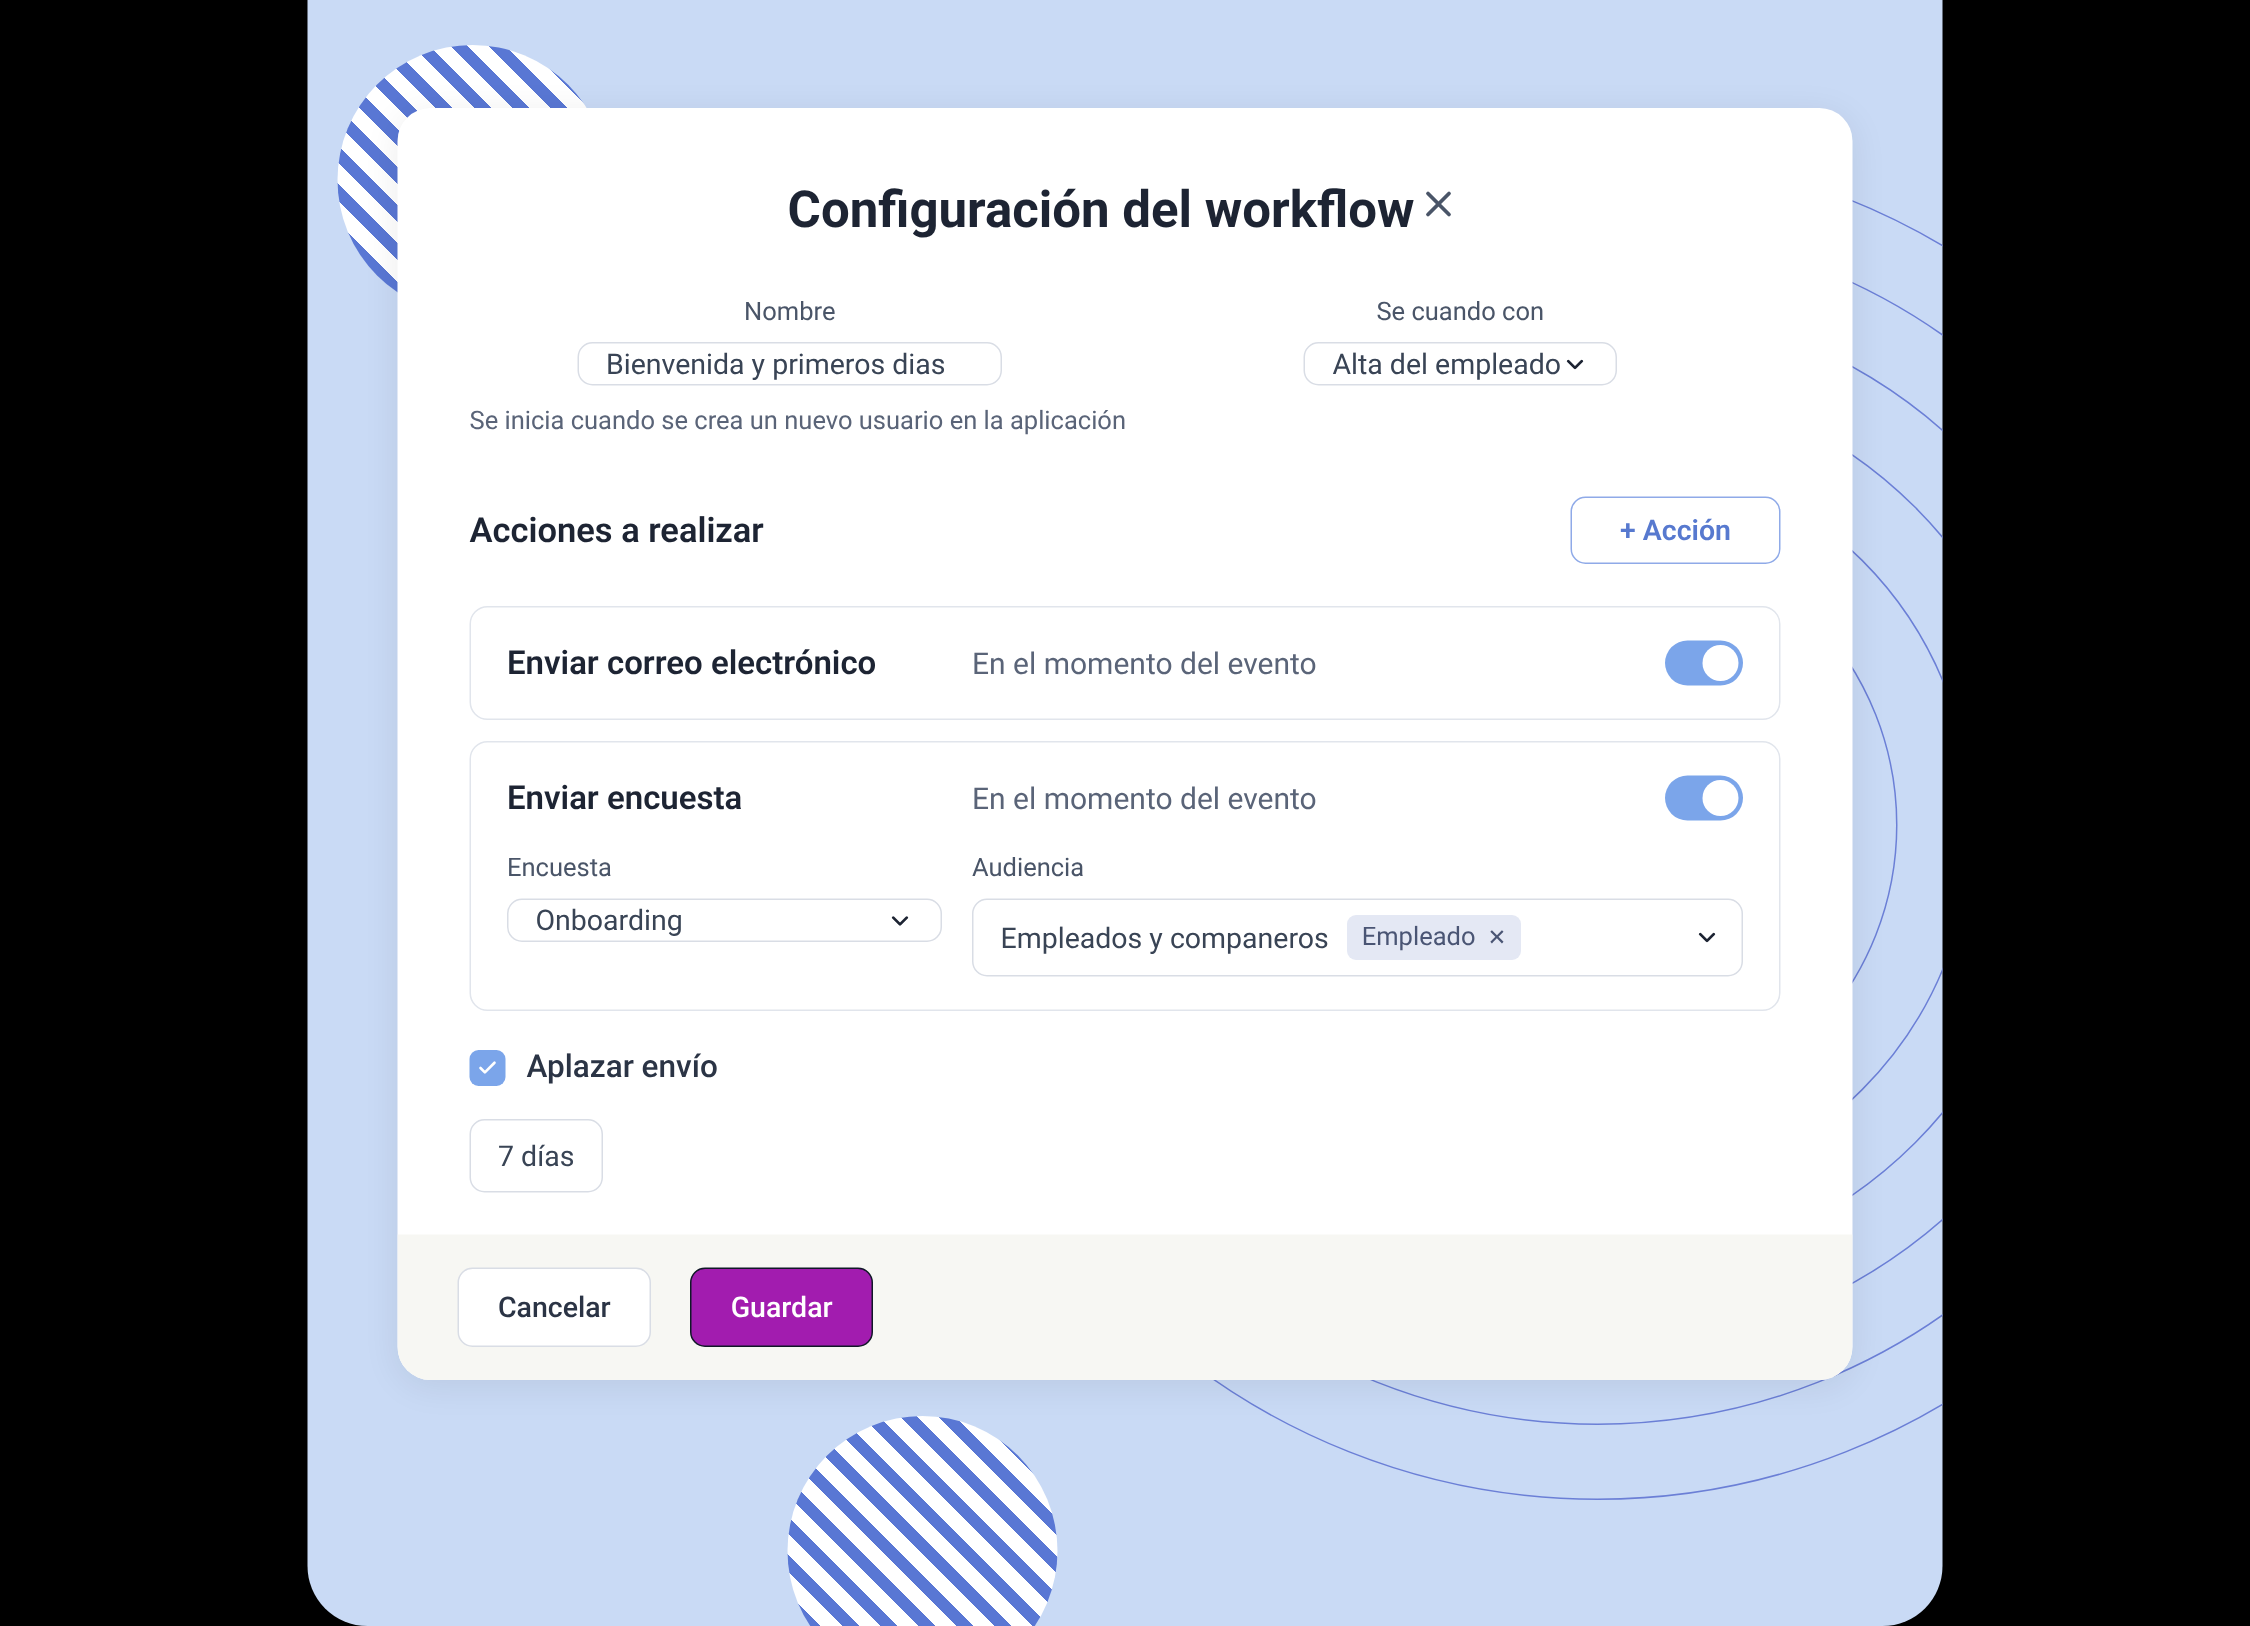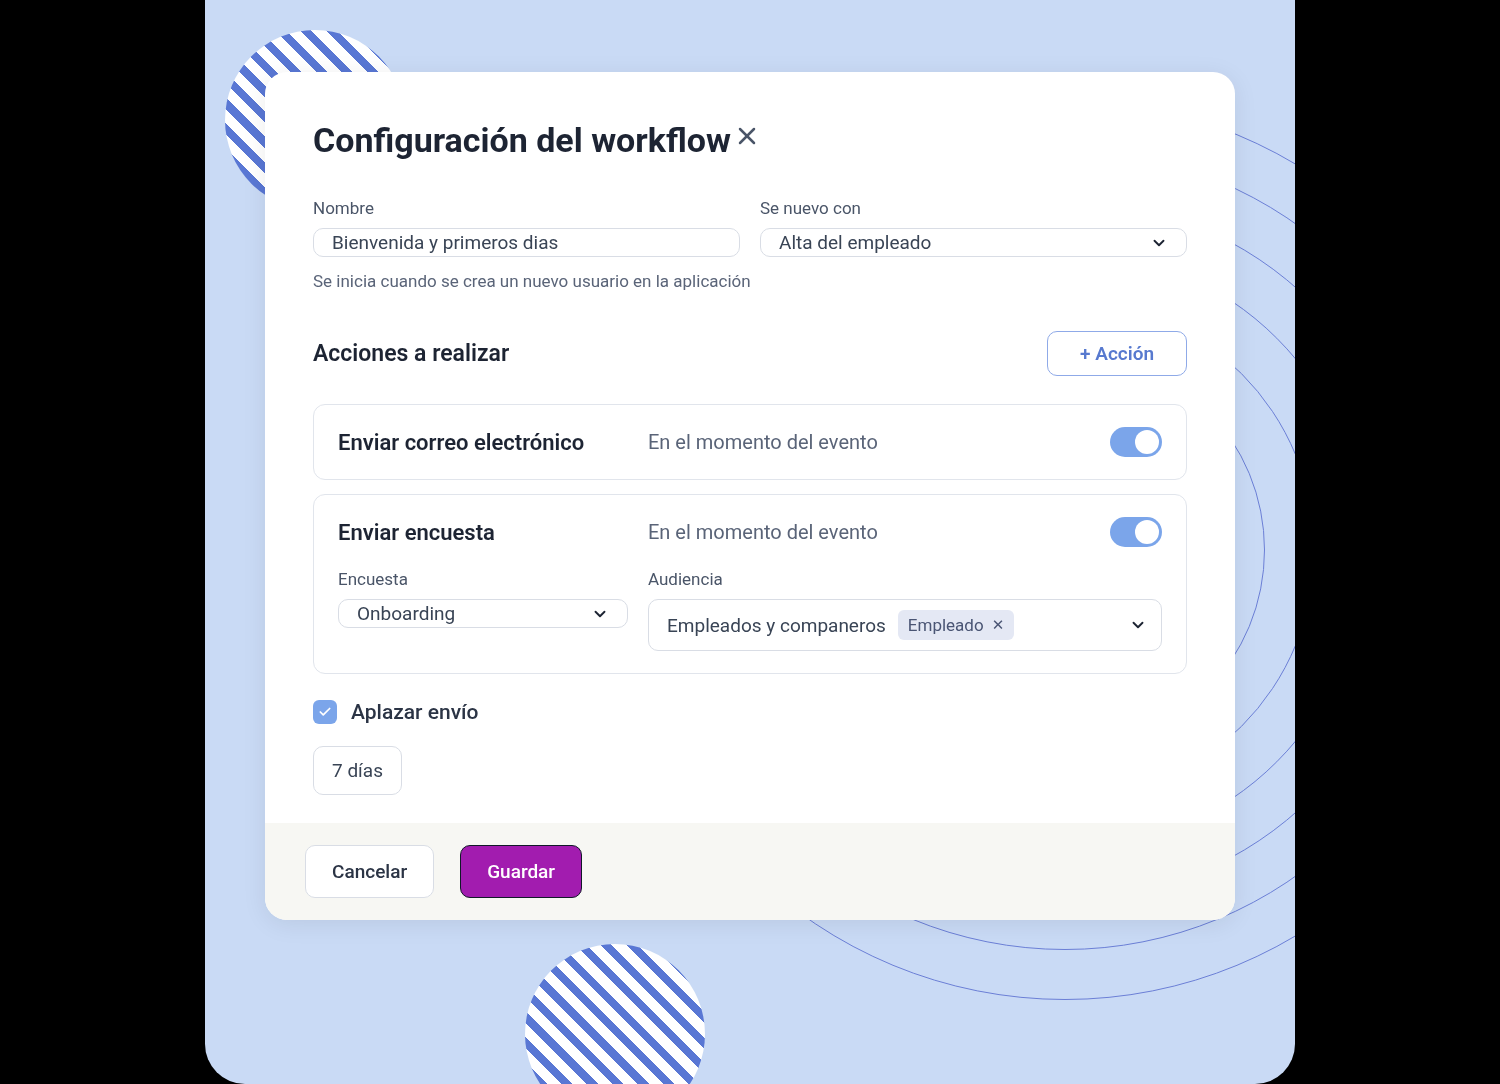--- a/index.html
+++ b/index.html
@@ -64,21 +64,21 @@
       background: #fff;
       border-radius: 22px;
       box-shadow: 0 4px 24px rgba(0,0,0,0.08);
       overflow: hidden;
     }
     .modal-body {
       padding: 48px 48px 28px 48px;
     }
     .modal-header {
       display: flex;
-      justify-content: flex-start;
+      justify-content: center;
       align-items: flex-start;
       margin-bottom: 38px;
     }
     .modal-title {
       font-size: 34px;
       font-weight: 700;
       color: #1d2433;
     }
     .close-btn {
       background: none;
@@ -89,20 +89,21 @@
     }
     .form-row {
       display: flex;
       gap: 20px;
       margin-bottom: 14px;
     }
     .form-group {
       flex: 1;
       display: flex;
       flex-direction: column;
+      align-items: center;
     }
     .label {
       font-size: 17px;
       color: #4a5568;
       margin-bottom: 10px;
       font-weight: 400;
     }
     .input, .select {
       border: 1px solid #d9dde5;
       border-radius: 10px;
@@ -317,21 +318,21 @@
             </svg>
         </button>
       </div>
 
       <div class="form-row">
         <div class="form-group">
           <label class="label">Nombre</label>
           <input class="input" type="text" value="Bienvenida y primeros dias" style="">
         </div>
         <div class="form-group">
-          <label class="label">Se nuevo con</label>
+          <label class="label">Se cuando con</label>
           <div class="select">
             <span>Alta del empleado</span>
             <svg width="18" height="18" viewBox="0 0 24 24" fill="none" stroke="#1d2433" stroke-width="2.5" stroke-linecap="round" stroke-linejoin="round">
                 <polyline points="6 9 12 15 18 9"></polyline>
               </svg>
           </div>
         </div>
       </div>
 
       <p class="helper-text">Se inicia cuando se crea un nuevo usuario en la aplicación</p>

